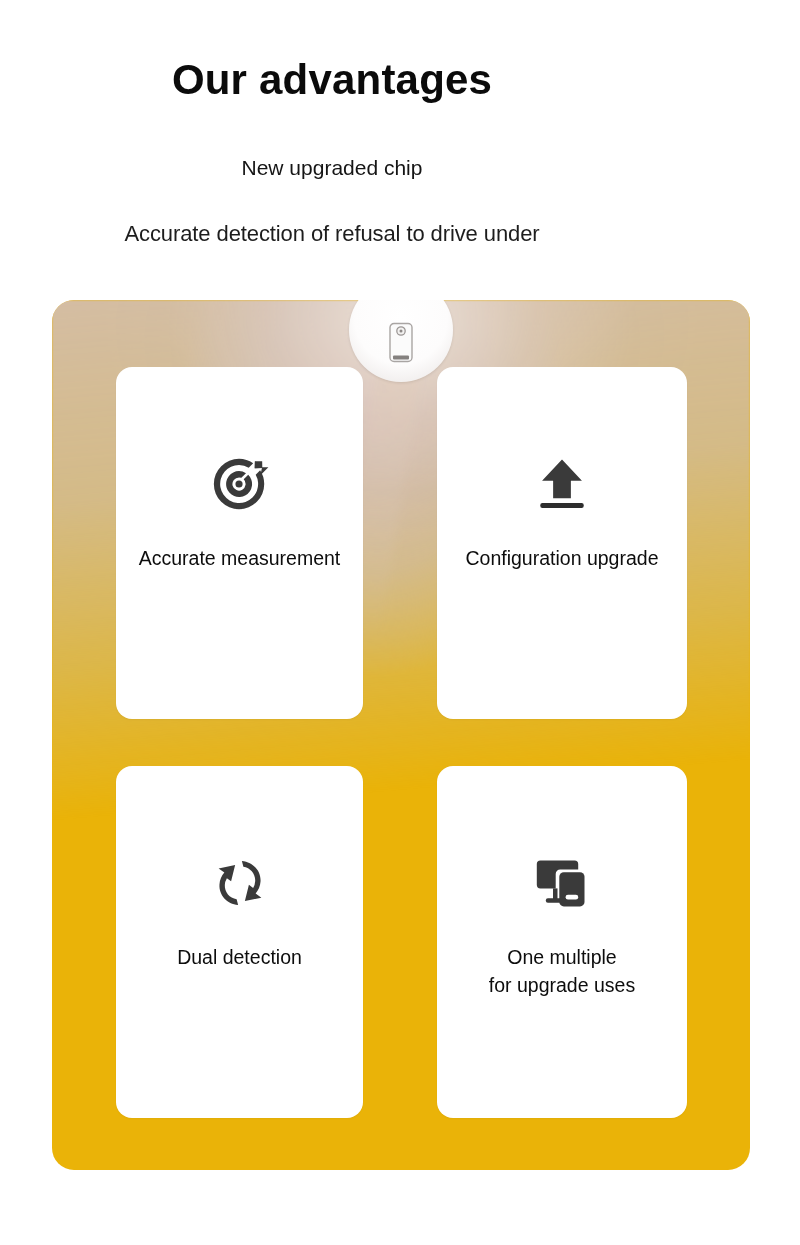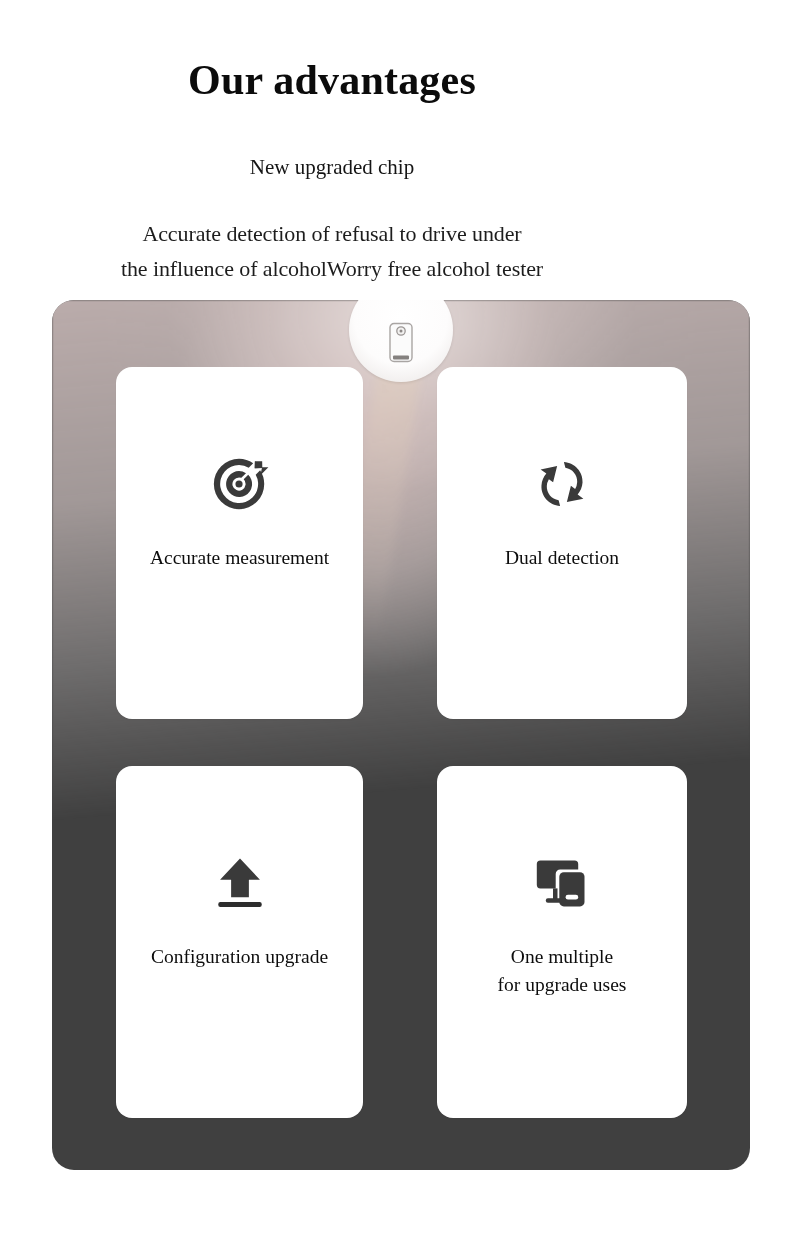--- a/index.html
+++ b/index.html
@@ -14,21 +14,20 @@
     font-family: "Liberation Sans", sans-serif;
     color: #111111;
     overflow: hidden;
     position: relative;
   }
 
   .page {
     width: 664px;
     height: 1245px;
     position: relative;
-    font-family: Liberation Serif, serif;
   }
 
   
   .header {
     width: 100%;
     text-align: center;
     padding-top: 56px;
     box-sizing: border-box;
   }
 
@@ -63,21 +62,21 @@
   .description .line { display: block; }
 
   
   .panel {
     position: absolute;
     left: 52px;
     top: 300px;
     width: 698px;
     height: 870px;
     border-radius: 22px;
-    background: #404040;
+    background: #eab308;
     overflow: hidden;
   }
 
   
   .panel-photo {
     position: absolute;
     left: 0;
     top: 0;
     width: 100%;
     height: 100%;
@@ -169,21 +168,20 @@
 
 <div class="page">
 
   <div class="header">
     <h1 class="main-title">Our advantages</h1>
 
     <div class="sub-title">New upgraded chip</div>
 
     <div class="description">
       <span class="line">Accurate detection of refusal to drive under</span>
-      <span class="line">the influence of alcoholWorry free alcohol tester</span>
     </div>
   </div>
 
   <div class="panel">
 
     <div class="panel-photo"></div>
 
     <div class="device-badge">
       <svg class="device-svg" width="30" height="42" viewBox="0 0 30 42" aria-hidden="true">
         <rect x="4" y="1.5" width="22" height="38" rx="4" ry="4" fill="#fbfbfb" stroke="#a9a5a3" stroke-width="1.4"></rect>
@@ -205,39 +203,39 @@
             <path d="M47.4 8.4 47.2 15.8l7.4-.2-1.5 7.4 8.2-8.2-6.3-.1-.1-6.3z" fill="#3a3a3a"></path>
           </svg>
         </div>
         <div class="card-label">
           <span class="line">Accurate measurement</span>
         </div>
       </div>
 
       <div class="card">
         <div class="icon-wrap">
+          <svg class="icon-svg" width="58" height="58" viewBox="0 0 64 64" aria-hidden="true">
+            <path d="M32 5 10 28.5h12.2v19.3h19.6V28.5H54L32 5z" fill="#3a3a3a"></path>
+            <rect x="8" y="53" width="48" height="5.4" rx="2.4" fill="#2d2d2d"></rect>
+          </svg>
+        </div>
+        <div class="card-label">
+          <span class="line">Configuration upgrade</span>
+        </div>
+      </div>
+
+      <div class="card">
+        <div class="icon-wrap">
           <svg class="icon-svg" width="60" height="60" viewBox="0 0 64 64" aria-hidden="true">
             <path d="M34 8.5c11.8 1 20.6 10.6 19.9 21.9-.3 4.9-2.2 9.3-5.2 12.7l6.1 4.5-17.6 3.6 4.3-17.3 4.5 3.3a15 15 0 0 0 2.2-7.4c.4-7.6-5.1-14-12.6-15.2L34 8.5z" fill="#3a3a3a"></path>
             <path d="M30 55.5C18.2 54.5 9.4 44.9 10.1 33.6c.3-4.9 2.2-9.3 5.2-12.7l-6.1-4.5 17.6-3.6-4.3 17.3-4.5-3.3a15 15 0 0 0-2.2 7.4c-.4 7.6 5.1 14 12.6 15.2L30 55.5z" fill="#3a3a3a"></path>
           </svg>
         </div>
         <div class="card-label">
           <span class="line">Dual detection</span>
-        </div>
-      </div>
-
-      <div class="card">
-        <div class="icon-wrap">
-          <svg class="icon-svg" width="58" height="58" viewBox="0 0 64 64" aria-hidden="true">
-            <path d="M32 5 10 28.5h12.2v19.3h19.6V28.5H54L32 5z" fill="#3a3a3a"></path>
-            <rect x="8" y="53" width="48" height="5.4" rx="2.4" fill="#2d2d2d"></rect>
-          </svg>
-        </div>
-        <div class="card-label">
-          <span class="line">Configuration upgrade</span>
         </div>
       </div>
 
       <div class="card">
         <div class="icon-wrap">
           <svg class="icon-svg" width="58" height="54" viewBox="0 0 64 60" aria-hidden="true">
             <path d="M8 5h38a4 4 0 0 1 4 4v6H30a5 5 0 0 0-5 5v16H8a4 4 0 0 1-4-4V9a4 4 0 0 1 4-4z" fill="#3a3a3a"></path>
             <rect x="22" y="36" width="5" height="14" fill="#3a3a3a"></rect>
             <rect x="14" y="47" width="18" height="5" rx="2.3" fill="#3a3a3a"></rect>
             <rect x="29" y="18" width="28" height="38" rx="5" fill="#3a3a3a"></rect>

